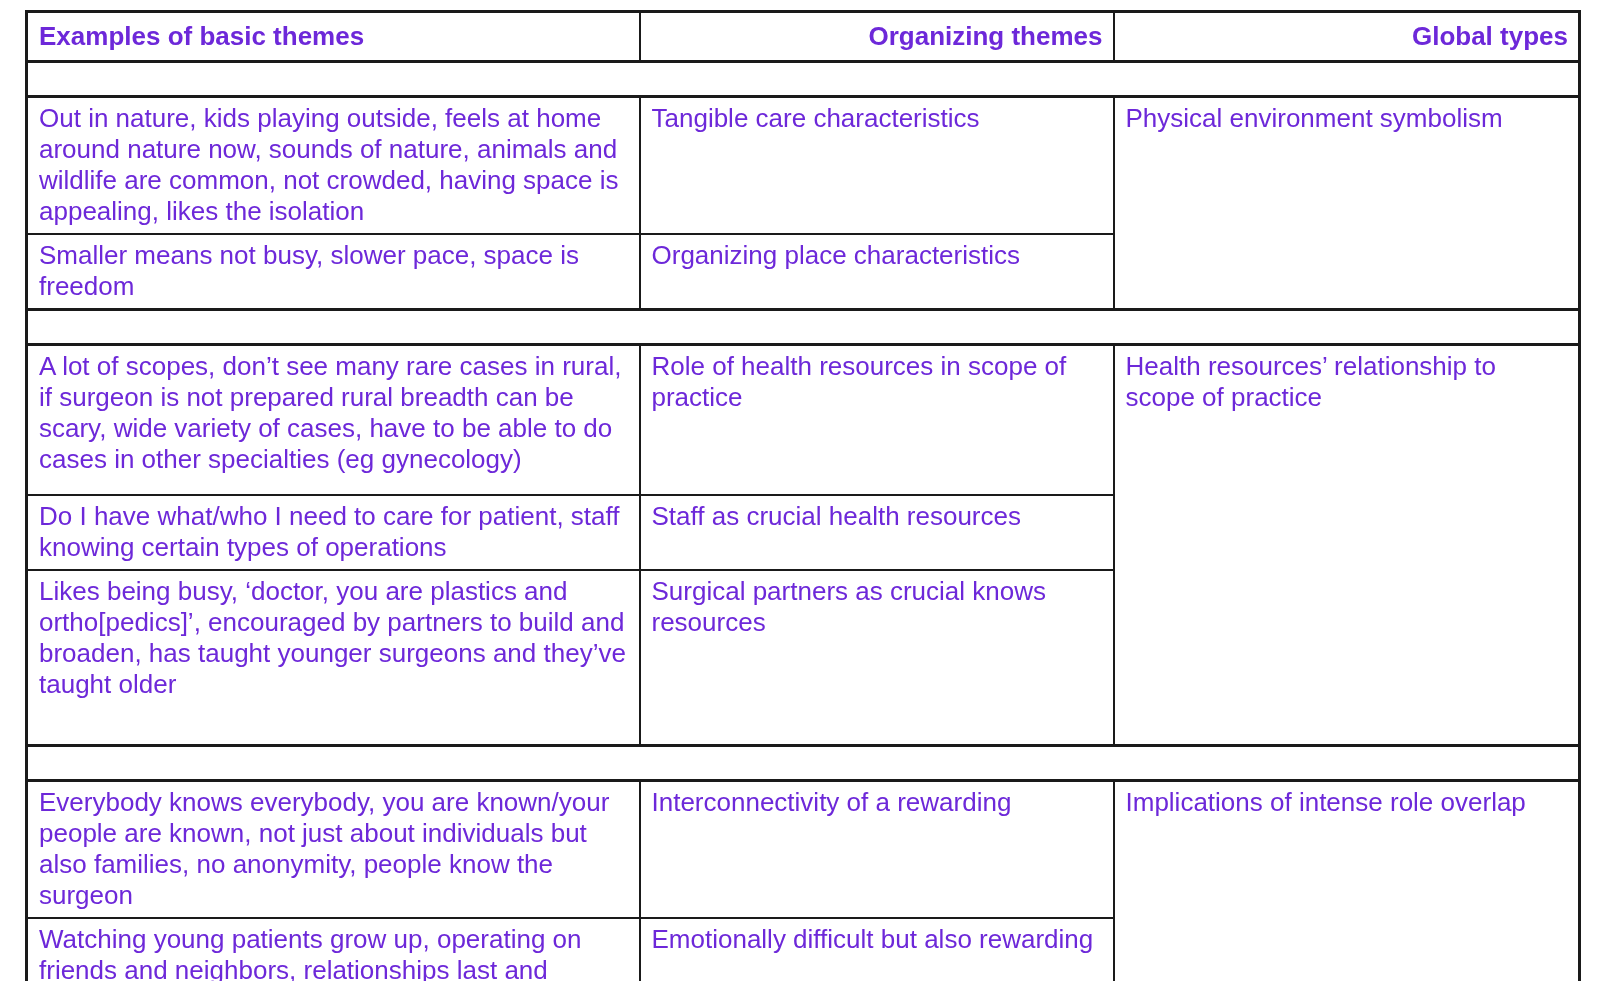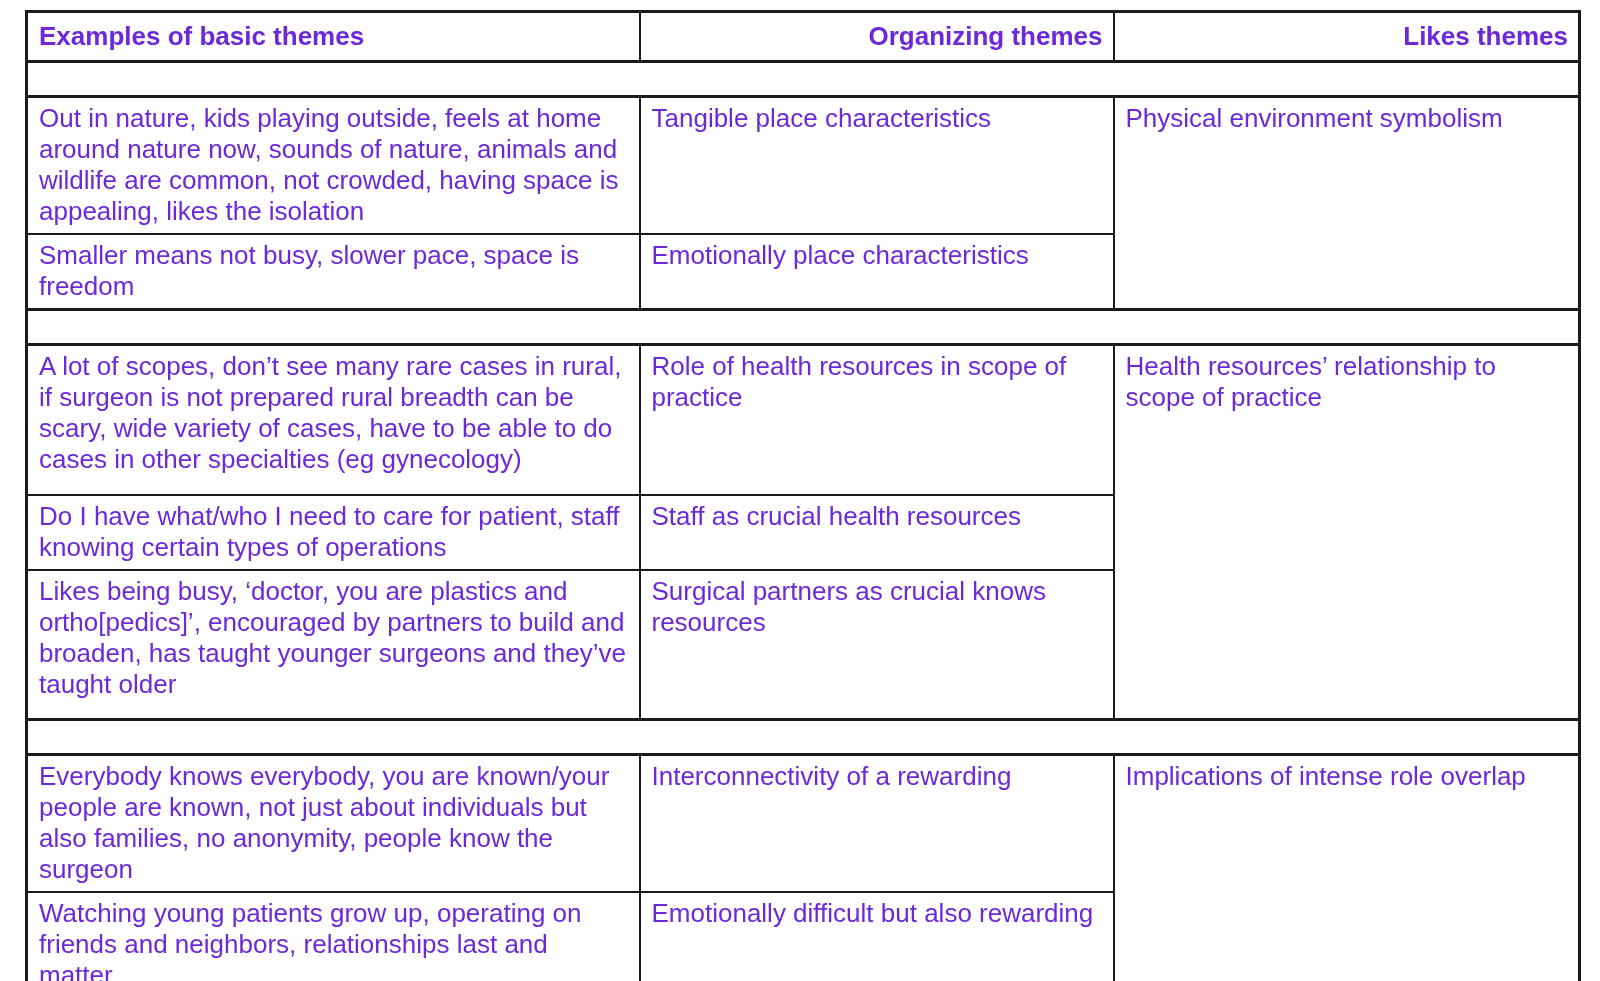--- a/index.html
+++ b/index.html
@@ -48,54 +48,54 @@
     height: 32px;
     padding: 0;
     border-top: 3px solid #1a1a1a;
     border-bottom: 3px solid #1a1a1a;
   }
 
   tr.r-g1r1 { height: 134px; }
   tr.r-g1r2 { height: 70px; border-radius: 10px;  }
   tr.r-g2r1 { height: 150px; }
   tr.r-g2r2 { height: 68px; border-radius: 16px;  }
-  tr.r-g2r3 { height: 150px; }
+  tr.r-g2r3 { height: 176px; }
   tr.r-g3r1 { height: 136px; }
   tr.r-g3r2 { height: 100px; }
 </style>
 </head>
 <body>
 
 <div class="page">
   <table class="themes">
     <colgroup>
       <col class="c-basic">
       <col class="c-organizing">
       <col class="c-global">
     </colgroup>
 
     <tbody>
         <tr>
       <th>Examples of basic themes</th>
       <th class="center">Organizing themes</th>
-      <th class="center">Likes themes</th>
+      <th class="center">Global types</th>
     </tr>
 
     <tr class="spacer">
       <td colspan="3"></td>
     </tr>
 
     <tr class="r-g1r1">
       <td>Out in nature, kids playing outside, feels at home around nature now, sounds of nature, animals and wildlife are common, not crowded, having space is appealing, likes the isolation</td>
-      <td>Tangible place characteristics</td>
+      <td>Tangible care characteristics</td>
       <td rowspan="2">Physical environment symbolism</td>
     </tr>
     <tr class="r-g1r2">
       <td>Smaller means not busy, slower pace, space is freedom</td>
-      <td>Emotionally place characteristics</td>
+      <td>Organizing place characteristics</td>
     </tr>
 
     <tr class="spacer">
       <td colspan="3"></td>
     </tr>
 
     <tr class="r-g2r1">
       <td>A lot of scopes, don’t see many rare cases in rural, if surgeon is not prepared rural breadth can be scary, wide variety of cases, have to be able to do cases in other specialties (eg gynecology)</td>
       <td>Role of health resources in scope of practice</td>
       <td rowspan="3">Health resources’ relationship to scope of practice</td>

